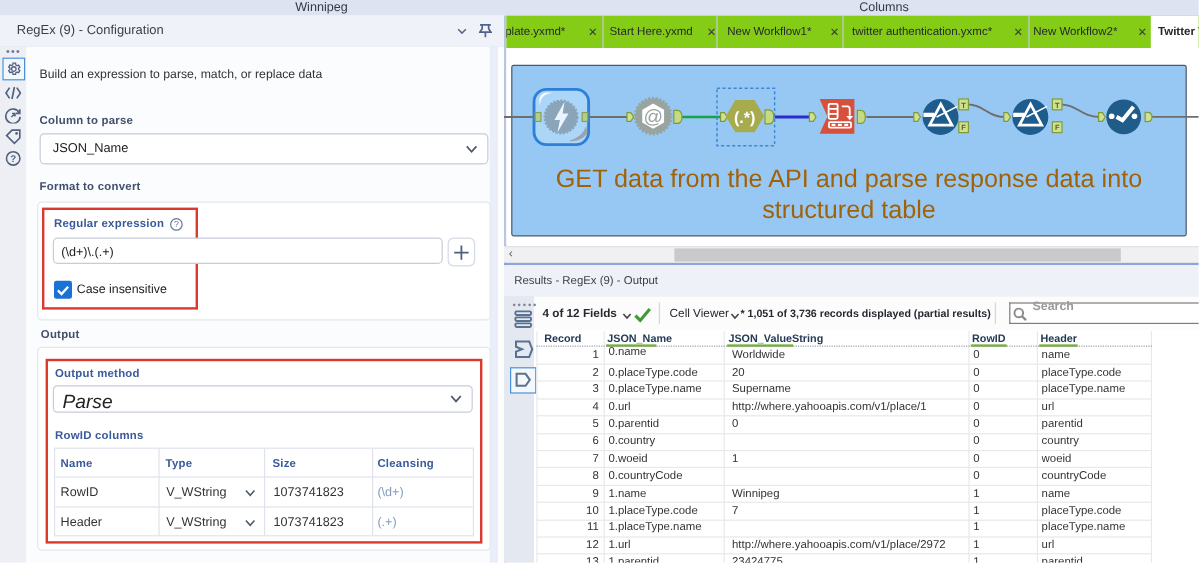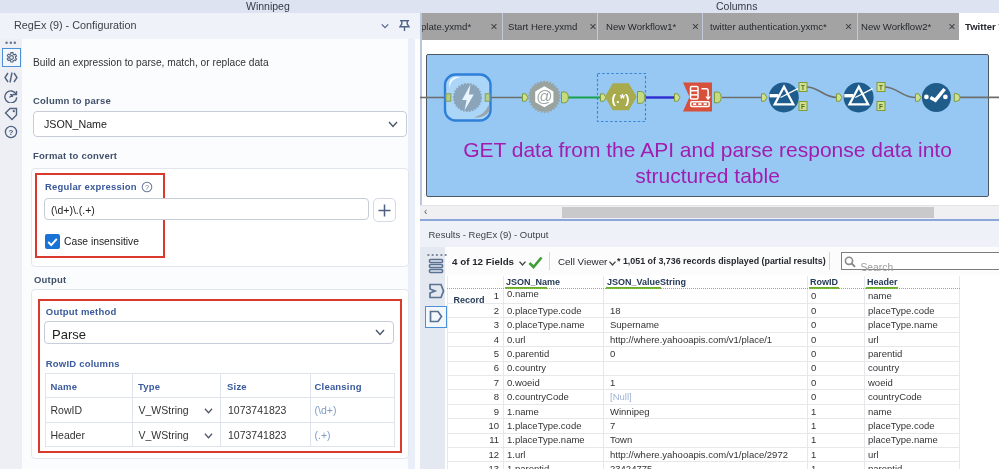--- a/index.html
+++ b/index.html
@@ -15,29 +15,29 @@
   #cfg-body{left:22px;top:39px;width:386px;height:430px;background:#fbfcfe;}
   #gutter{left:408px;top:39px;width:7px;height:430px;background:#e9eef9;}
   #cfg-right-pad{left:415px;top:39px;width:5px;height:430px;background:#fdfdfe;}
   #panel-border{left:420px;top:13px;width:2px;height:456px;background:#b9c6dc;}
   .lbl{font-size:9.5px;font-weight:bold;color:#41506a;letter-spacing:.2px;}
   .bluelbl{font-size:9.5px;font-weight:bold;color:#3a5a9b;letter-spacing:.2px;}
   .field{background:#fff;border:1px solid #c6ccd9;border-radius:4px;box-sizing:border-box;}
   .groupbox{background:#fff;border:1px solid #e2e6ee;border-radius:4px;}
   .redbox{border:2px solid #da3a2e;box-sizing:border-box;}
   
-  #tabbar{left:422px;top:13px;width:577px;height:27px;background:#a3a3a3;overflow:hidden;}
+  #tabbar{left:422px;top:13px;width:577px;height:27px;background:#84cc16;overflow:hidden;}
   .tabsep{position:absolute;top:0;width:1px;height:27px;background:#c2c9da;}
   .tabtxt{position:absolute;top:8px;font-size:9.6px;color:#26282e;white-space:nowrap;}
   .tabx{position:absolute;top:8px;font-size:9.5px;color:#3a3d44;}
   #activetab{position:absolute;left:537px;top:0;width:40px;height:27px;background:#fff;}
   
   #canvas{left:422px;top:40px;width:577px;height:163px;background:#fff;}
   #bluebox{left:425.5px;top:54px;width:563.5px;height:143px;background:#97c8f3;border:1.8px solid #4e5864;border-radius:2px;box-sizing:border-box;}
-  #comment{left:428px;top:137px;width:559px;text-align:center;font-size:21px;color:#a21caf;line-height:26px;}
+  #comment{left:428px;top:137px;width:559px;text-align:center;font-size:21px;color:#a16207;line-height:26px;}
   
   #hscroll{left:420px;top:205px;width:579px;height:13px;background:#f0f0f2;border-top:1px solid #e2e2e5;}
   #hthumb{left:562px;top:206.5px;width:372px;height:11px;background:#c9c9cc;}
   #bluediv{left:420px;top:219.3px;width:579px;height:2.2px;background:#8ba6d8;}
   
   #res-title{left:420px;top:221px;width:579px;height:26px;background:#eef1f7;border-bottom:1px solid #dfe2e9;}
   #res-title span{position:absolute;left:8.5px;top:8px;font-size:9.5px;color:#3d3f46;}
   #res-toolbar{left:445px;top:247px;width:646px;height:28px;background:#fcfcfd;}
   #res-iconbar{left:420px;top:247px;width:25px;height:222px;background:#e4e8f0;}
   .tb-txt{position:absolute;top:9px;font-size:9.8px;color:#26282e;white-space:nowrap;}
@@ -130,21 +130,21 @@
   <svg class="abs" style="left:47px;top:237px;" width="11" height="10" viewBox="0 0 9 8">
       <path d="M1 4 L3.5 6.5 L8 1.5" fill="none" stroke="#fff" stroke-width="1.6"></path>
     </svg>
   <div class="abs" style="left:64px;top:236px;font-size:10.3px;color:#222;">Case insensitive</div>
 
   <div class="abs lbl" style="left:34px;top:274px;">Output</div>
   <div class="abs groupbox" style="left:31px;top:289px;width:376px;height:168px;"></div>
   <div class="abs redbox" style="left:38px;top:298.5px;width:364px;height:154.5px;"></div>
   <div class="abs bluelbl" style="left:45.8px;top:306px;">Output method</div>
   <div class="abs field" style="left:43.7px;top:321.3px;width:350px;height:22.5px;"></div>
-  <div class="abs" style="left:52px;top:327px;font-size:13px;color:#222;">Parse</div>
+  <div class="abs" style="left:52px;top:327px;font-size:16px;color:#222;font-style:italic;">Parse</div>
   <svg class="abs" style="left:374px;top:328px;" width="12" height="9" viewBox="0 0 12 9">
       <path d="M2 2 L6 6.5 L10 2" fill="none" stroke="#4a5668" stroke-width="1.4"></path>
     </svg>
   <div class="abs bluelbl" style="left:45.8px;top:357.5px;">RowID columns</div>
 
   <div class="abs" style="left:45px;top:373px;width:350px;height:73.5px;border:1px solid #dfe3eb;box-sizing:border-box;background:#fff;">
     <div class="abs" style="left:0;top:23px;width:348px;height:1px;background:#dfe3eb;"></div>
     <div class="abs" style="left:0;top:48px;width:348px;height:1px;background:#dfe3eb;"></div>
     <div class="abs" style="left:86px;top:0;width:1px;height:71.5px;background:#dfe3eb;"></div>
     <div class="abs" style="left:173.5px;top:0;width:1px;height:71.5px;background:#dfe3eb;"></div>
@@ -296,21 +296,21 @@
     <svg class="abs" style="left:163px;top:13px;" width="9" height="7" viewBox="0 0 12 9">
         <path d="M2 2 L6 6.5 L10 2" fill="none" stroke="#444" stroke-width="1.8"></path>
       </svg>
     <span class="tb-txt" style="left:172px;font-weight:bold;font-size:8.9px;">* 1,051 of 3,736 records displayed (partial results)</span>
     <div class="tb-sep" style="left:384px;"></div>
     <div class="abs" style="left:396px;top:5px;width:158px;height:17.5px;background:#fff;border:1.4px solid #7d7d7f;border-right:none;box-sizing:border-box;"></div>
     <svg class="abs" style="left:399px;top:9px;" width="13" height="12" viewBox="0 0 13 12">
         <circle cx="5" cy="4.8" r="3.6" fill="none" stroke="#8a8a8a" stroke-width="1.6"></circle>
         <path d="M7.7 7.5 L11 10.8" stroke="#8a8a8a" stroke-width="1.9"></path>
       </svg>
-    <span class="tb-txt" style="left:415.5px;top:15px;font-weight:normal;color:#9b9b9d;font-size:10.3px;">Search</span>
+    <span class="tb-txt" style="left:415.5px;top:3px;font-weight:bold;color:#9b9b9d;font-size:10.3px;">Search</span>
   </div>
 
   <div class="abs" style="left:427px;top:250px;width:16px;height:3px;color:#7a8496;font-size:8px;letter-spacing:1.5px;">•••••</div>
   <svg class="abs" style="left:428px;top:258px;" width="16" height="16" viewBox="0 0 16 16">
       <g fill="none" stroke="#5a7291" stroke-width="1.6">
         <rect x="1.5" y="1.5" width="13" height="3" rx="1"></rect>
         <rect x="1.5" y="6.5" width="13" height="3" rx="1"></rect>
         <rect x="1.5" y="11.5" width="13" height="3" rx="1"></rect>
       </g>
     </svg>
@@ -322,21 +322,21 @@
       <path d="M1.5 1.5 L9 1.5 L12.5 6.5 L9 11.5 L1.5 11.5 Z" fill="none" stroke="#5a7291" stroke-width="1.7"></path>
     </svg>
 
   <div class="abs" id="grid">
     <div class="gcol" style="left:0px;"></div>
     <div class="gcol" style="left:55.6px;"></div>
     <div class="gcol" style="left:156px;"></div>
     <div class="gcol" style="left:360px;"></div>
     <div class="gcol" style="left:417px;"></div>
     <div class="gcol" style="left:512px;"></div>
-    <div class="hcell" style="left:6.5px;top:1px;margin-top:18px;">Record</div>
+    <div class="hcell" style="left:6.5px;top:1px;">Record</div>
     <div class="hcell" style="left:59px;top:1px;">JSON_Name</div>
     <div class="hcell" style="left:160px;top:1px;">JSON_ValueString</div>
     <div class="hcell" style="left:363px;top:1px;">RowID</div>
     <div class="hcell" style="left:420px;top:1px;">Header</div>
     <div class="gul" style="left:58px;top:10.5px;width:42px;"></div>
     <div class="gul" style="left:159px;top:10.5px;width:55px;"></div>
     <div class="gul" style="left:361.5px;top:10.5px;width:30px;"></div>
     <div class="gul" style="left:419px;top:10.5px;width:32px;"></div>
     <div style="position:absolute;left:0;top:11.5px;width:513px;height:0;border-bottom:1px dotted #9aa1ad;"></div>
     <div class="grow" style="top:26.9px;"></div>
@@ -346,25 +346,26 @@
     <div class="grow" style="top:84.5px;"></div>
     <div class="grow" style="top:98.9px;"></div>
     <div class="grow" style="top:113.3px;"></div>
     <div class="grow" style="top:127.7px;"></div>
     <div class="grow" style="top:142.1px;"></div>
     <div class="grow" style="top:156.5px;"></div>
     <div class="grow" style="top:170.9px;"></div>
     <div class="grow" style="top:185.3px;"></div>
     <div class="cell" style="left:0px;top:14.3px;width:52px;text-align:right;">1</div>
     <div class="cell" style="left:60px;top:12px;width:94px;">0.name</div>
+    <div class="cell" style="left:163px;top:14.3px;width:195px;">Worldwide</div>
     <div class="cell" style="left:364px;top:14.3px;width:50px;">0</div>
     <div class="cell" style="left:421px;top:14.3px;width:89px;">name</div>
     <div class="cell" style="left:0px;top:28.7px;width:52px;text-align:right;">2</div>
     <div class="cell" style="left:60px;top:28.7px;width:94px;">0.placeType.code</div>
-    <div class="cell" style="left:163px;top:28.7px;width:195px;">18</div>
+    <div class="cell" style="left:163px;top:28.7px;width:195px;">20</div>
     <div class="cell" style="left:364px;top:28.7px;width:50px;">0</div>
     <div class="cell" style="left:421px;top:28.7px;width:89px;">placeType.code</div>
     <div class="cell" style="left:0px;top:43.1px;width:52px;text-align:right;">3</div>
     <div class="cell" style="left:60px;top:43.1px;width:94px;">0.placeType.name</div>
     <div class="cell" style="left:163px;top:43.1px;width:195px;">Supername</div>
     <div class="cell" style="left:364px;top:43.1px;width:50px;">0</div>
     <div class="cell" style="left:421px;top:43.1px;width:89px;">placeType.name</div>
     <div class="cell" style="left:0px;top:57.5px;width:52px;text-align:right;">4</div>
     <div class="cell" style="left:60px;top:57.5px;width:94px;">0.url</div>
     <div class="cell" style="left:163px;top:57.5px;width:195px;">http://where.yahooapis.com/v1/place/1</div>
@@ -379,36 +380,34 @@
     <div class="cell" style="left:60px;top:86.3px;width:94px;">0.country</div>
     <div class="cell" style="left:364px;top:86.3px;width:50px;">0</div>
     <div class="cell" style="left:421px;top:86.3px;width:89px;">country</div>
     <div class="cell" style="left:0px;top:100.7px;width:52px;text-align:right;">7</div>
     <div class="cell" style="left:60px;top:100.7px;width:94px;">0.woeid</div>
     <div class="cell" style="left:163px;top:100.7px;width:195px;">1</div>
     <div class="cell" style="left:364px;top:100.7px;width:50px;">0</div>
     <div class="cell" style="left:421px;top:100.7px;width:89px;">woeid</div>
     <div class="cell" style="left:0px;top:115.1px;width:52px;text-align:right;">8</div>
     <div class="cell" style="left:60px;top:115.1px;width:94px;">0.countryCode</div>
-    <div class="cell" style="left:163px;top:115.1px;width:195px;color:#a0b4d6;">[Null]</div>
     <div class="cell" style="left:364px;top:115.1px;width:50px;">0</div>
     <div class="cell" style="left:421px;top:115.1px;width:89px;">countryCode</div>
     <div class="cell" style="left:0px;top:129.5px;width:52px;text-align:right;">9</div>
     <div class="cell" style="left:60px;top:129.5px;width:94px;">1.name</div>
     <div class="cell" style="left:163px;top:129.5px;width:195px;">Winnipeg</div>
     <div class="cell" style="left:364px;top:129.5px;width:50px;">1</div>
     <div class="cell" style="left:421px;top:129.5px;width:89px;">name</div>
     <div class="cell" style="left:0px;top:143.9px;width:52px;text-align:right;">10</div>
     <div class="cell" style="left:60px;top:143.9px;width:94px;">1.placeType.code</div>
     <div class="cell" style="left:163px;top:143.9px;width:195px;">7</div>
     <div class="cell" style="left:364px;top:143.9px;width:50px;">1</div>
     <div class="cell" style="left:421px;top:143.9px;width:89px;">placeType.code</div>
     <div class="cell" style="left:0px;top:158.3px;width:52px;text-align:right;">11</div>
     <div class="cell" style="left:60px;top:158.3px;width:94px;">1.placeType.name</div>
-    <div class="cell" style="left:163px;top:158.3px;width:195px;">Town</div>
     <div class="cell" style="left:364px;top:158.3px;width:50px;">1</div>
     <div class="cell" style="left:421px;top:158.3px;width:89px;">placeType.name</div>
     <div class="cell" style="left:0px;top:172.7px;width:52px;text-align:right;">12</div>
     <div class="cell" style="left:60px;top:172.7px;width:94px;">1.url</div>
     <div class="cell" style="left:163px;top:172.7px;width:195px;">http://where.yahooapis.com/v1/place/2972</div>
     <div class="cell" style="left:364px;top:172.7px;width:50px;">1</div>
     <div class="cell" style="left:421px;top:172.7px;width:89px;">url</div>
     <div class="cell" style="left:0px;top:187.1px;width:52px;text-align:right;">13</div>
     <div class="cell" style="left:60px;top:187.1px;width:94px;">1.parentid</div>
     <div class="cell" style="left:163px;top:187.1px;width:195px;">23424775</div>

